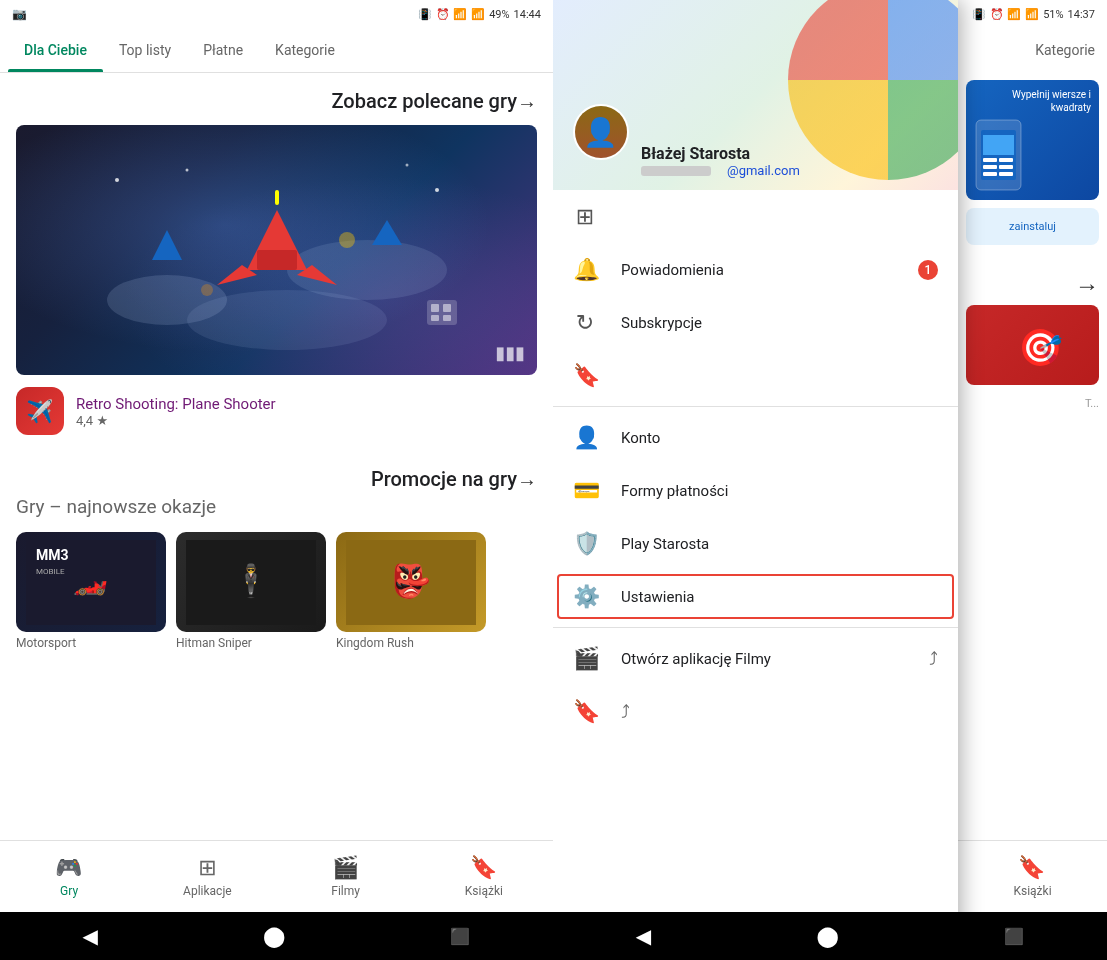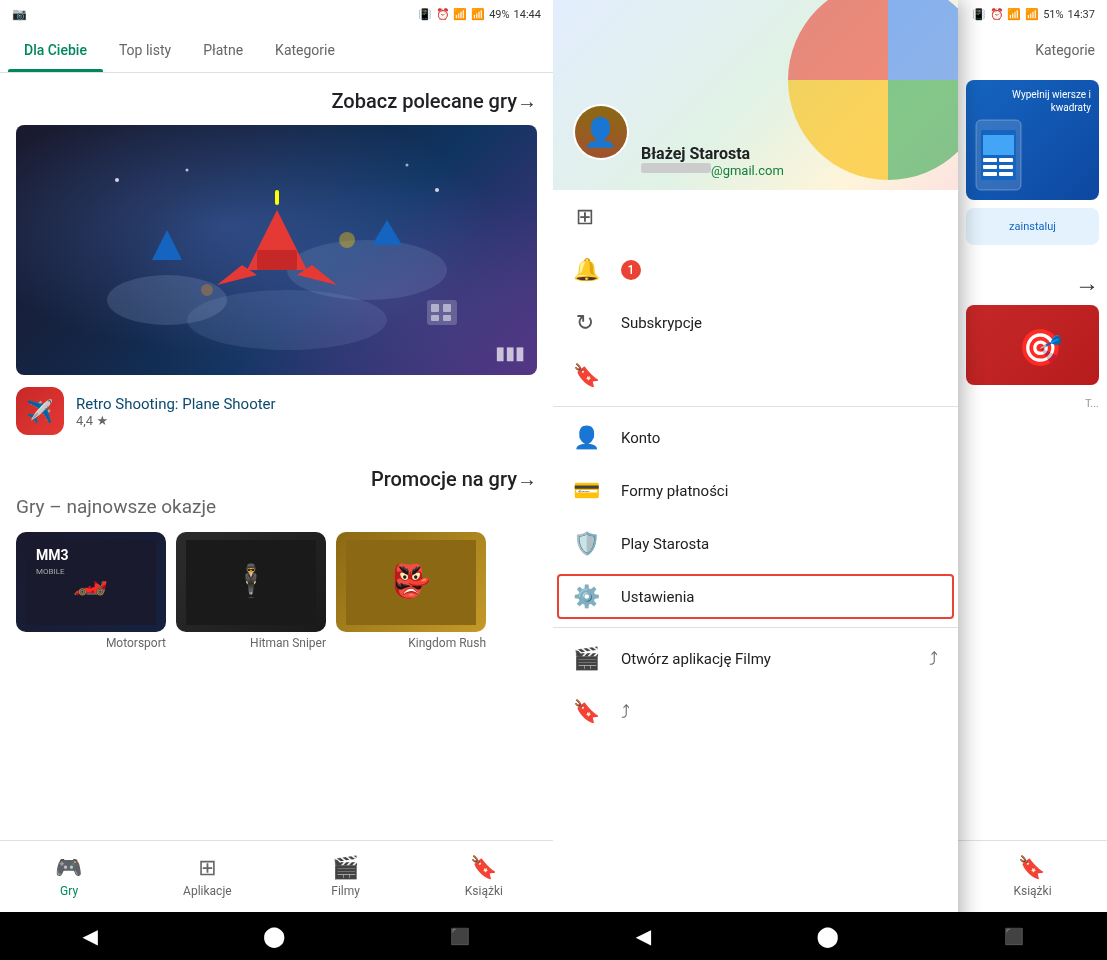--- a/index.html
+++ b/index.html
@@ -141,21 +141,21 @@
       border-radius: 12px;
       background: linear-gradient(135deg, #ff6b6b, #ee5a24);
       display: flex;
       align-items: center;
       justify-content: center;
       font-size: 22px;
       flex-shrink: 0;
     }
 
     .game-info { flex: 1; }
-    .game-name { font-size: 15px; color: #0c4a6e; font-weight: 400; }
+    .game-name { font-size: 15px; color: #701a75; font-weight: 400; }
     .game-rating { font-size: 13px; color: #666; }
 
     .section-subtitle {
       font-size: 19px;
       color: #666;
       margin-top: -8px;
       margin-bottom: 14px;
     }
 
     .game-thumbnails {
@@ -191,21 +191,21 @@
       display: flex;
       align-items: center;
       justify-content: center;
       font-size: 28px;
     }
 
     .thumb-label {
       font-size: 12px;
       color: #666;
       margin-top: 4px;
-      text-align: right;
+      text-align: left;
     }
 
     .thumb-wrapper { text-align: center; }
 
     .bottom-nav {
       height: 72px;
       background: #fff;
       border-top: 1px solid #e0e0e0;
       display: flex;
       align-items: center;
@@ -355,24 +355,24 @@
     }
 
     .drawer-username {
       font-size: 16px;
       font-weight: 700;
       color: #202124;
     }
 
     .drawer-email {
       font-size: 13px;
-      color: #15803d;
-      display: flex;
-      align-items: flex-start;
-      gap: 0;
+      color: #1d4ed8;
+      display: flex;
+      align-items: center;
+      gap: 16px;
     }
 
     .email-blur {
       display: inline-block;
       width: 70px;
       height: 10px;
       background: #ccc;
       border-radius: 3px;
       vertical-align: middle;
     }
@@ -745,20 +745,21 @@
     </div>
 
     <div class="drawer-menu">
 
       <div class="menu-item">
         <span class="menu-icon">⊞</span>
       </div>
 
       <div class="menu-item">
         <span class="menu-icon">🔔</span>
+        <span class="menu-label">Powiadomienia</span>
         <div class="badge">1</div>
       </div>
 
       <div class="menu-item">
         <span class="menu-icon">↻</span>
         <span class="menu-label">Subskrypcje</span>
       </div>
 
       <div class="menu-item">
         <span class="menu-icon">🔖</span>

